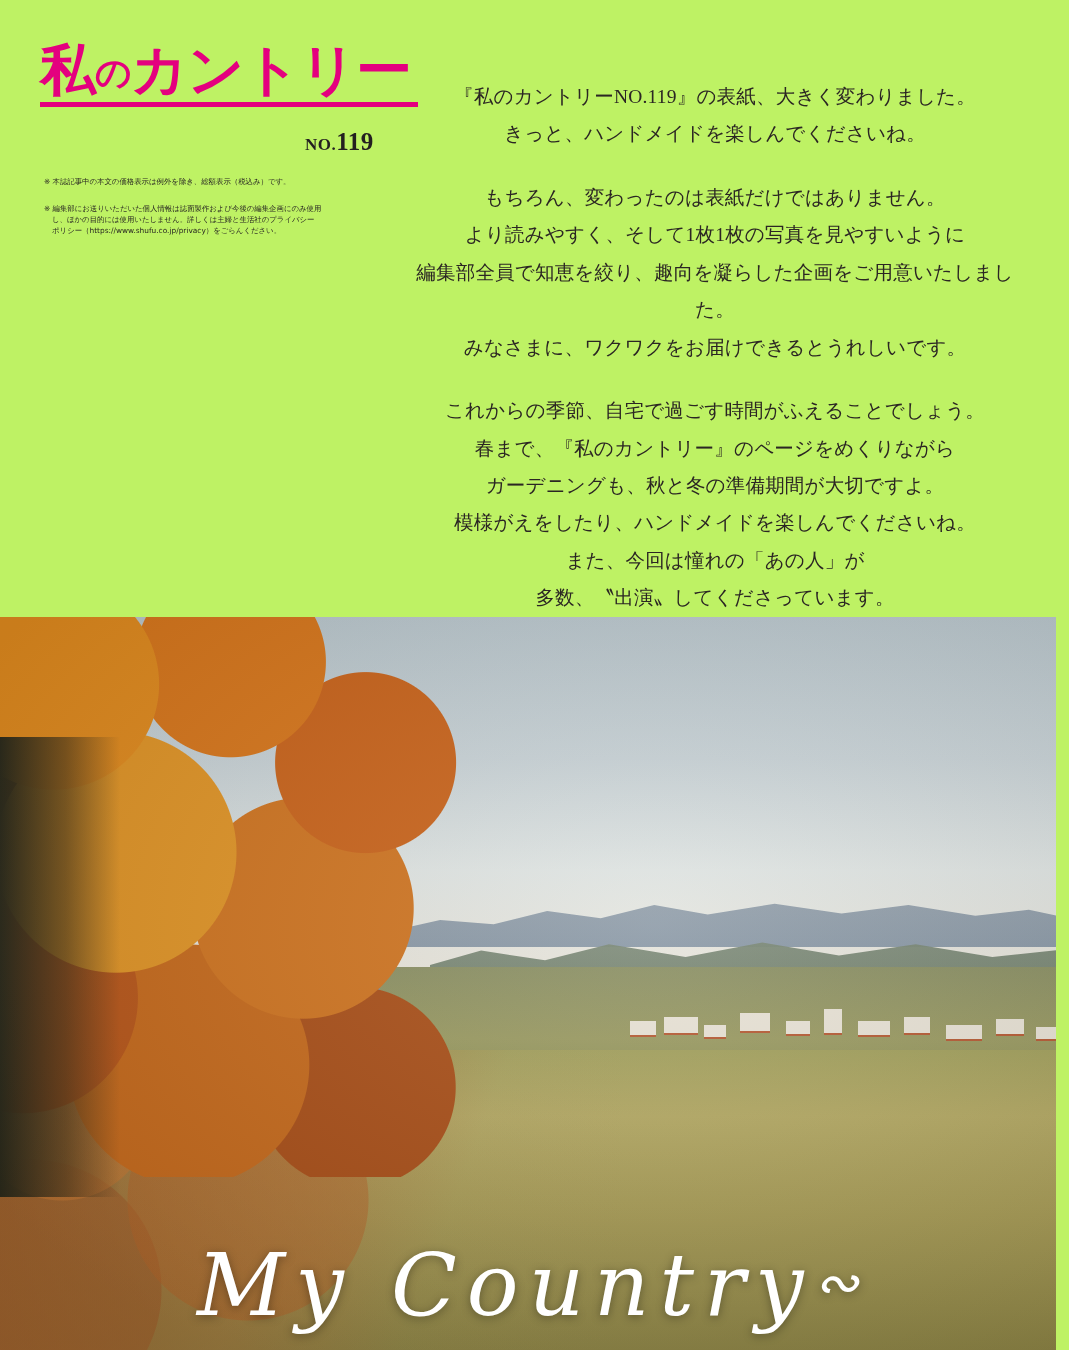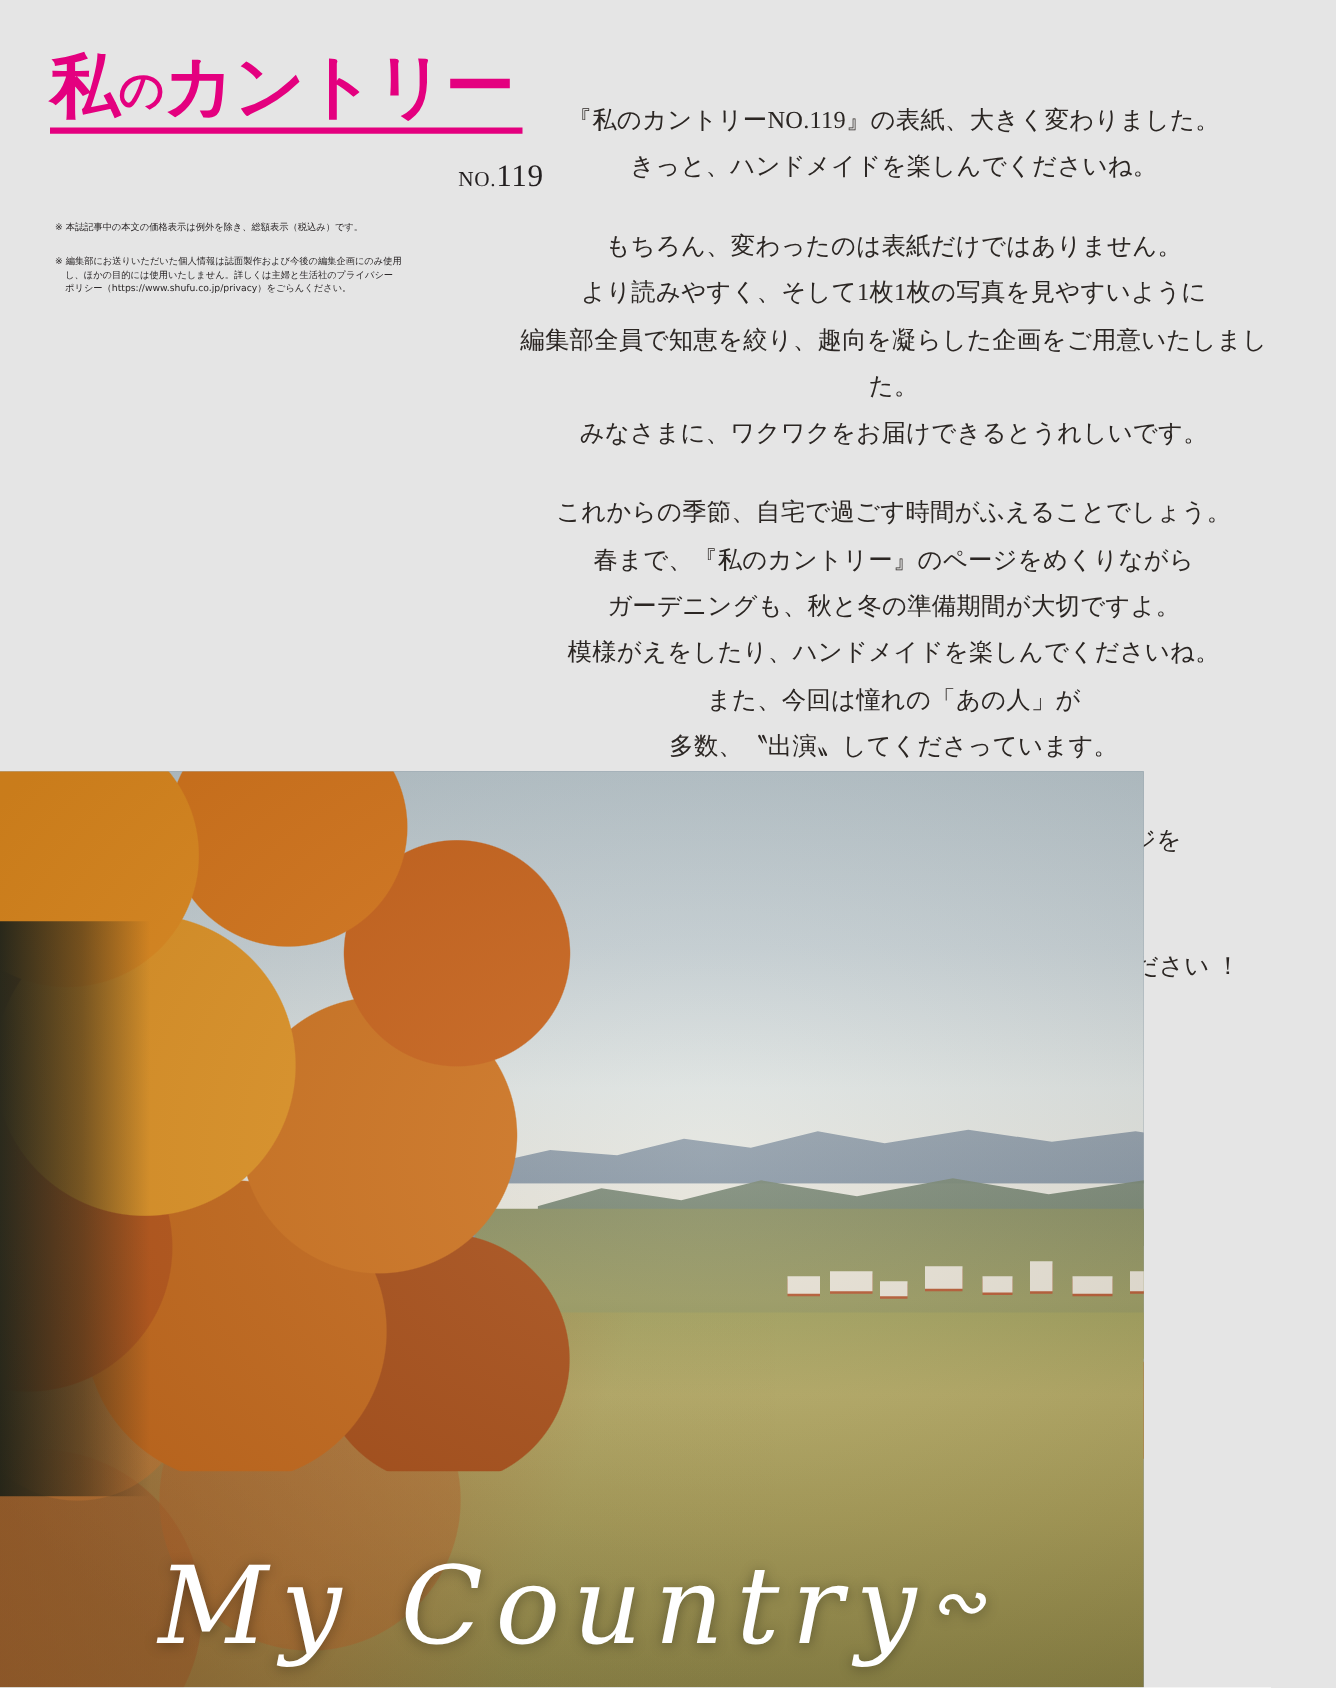--- a/index.html
+++ b/index.html
@@ -9,21 +9,21 @@
   }
   body {
     font-family: "Liberation Serif", "DejaVu Serif", serif;
     color: #231f20;
   }
   #page {
     position: relative;
     width: 1069px;
     height: 1350px;
     overflow: hidden;
-    background: #e5e5e5;
+    background: #bef264;
   }
 
   
   .masthead {
     position: absolute;
     left: 40px;
     top: 42px;
     width: 400px;
   }
   .logo {
@@ -44,22 +44,23 @@
     width: 378px;
     height: 5px;
     background: #e4007f;
   }
 
   .issue-block {
     position: absolute;
     left: 305px;
     top: 128px;
     width: 130px;
-    text-align: right;
+    text-align: left;
     color: #231f20;
+    font-weight: bold;
   }
   .issue-no {
     font-size: 17px;
     letter-spacing: 0.5px;
     line-height: 1.1;
   }
   .issue-no .num {
     font-size: 25px;
   }
   .season {
@@ -102,21 +103,21 @@
   .copy .para {
     margin-bottom: 26px;
   }
   .copy .para:last-child { margin-bottom: 0; }
 
   
   .photo {
     position: absolute;
     left: 0;
     top: 617px;
-    width: 915px;
+    width: 1056px;
     height: 733px;
     overflow: hidden;
     background: #7e8f9a;
   }
   .sky {
     position: absolute;
     left: 0; top: 0;
     width: 100%;
     height: 48%;
     background: linear-gradient(#b9c6cc 0%, #c8d2d6 40%, #dfe4e2 72%, #e7e4da 100%);

